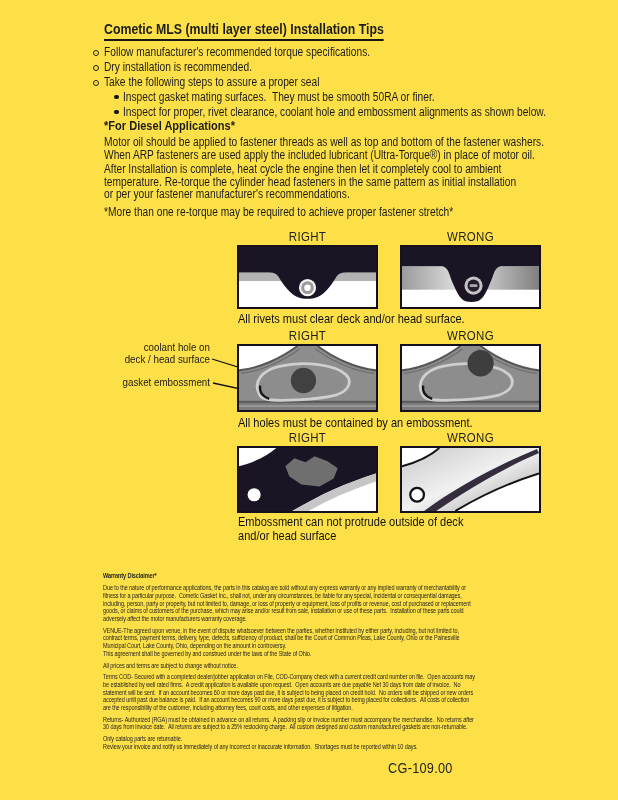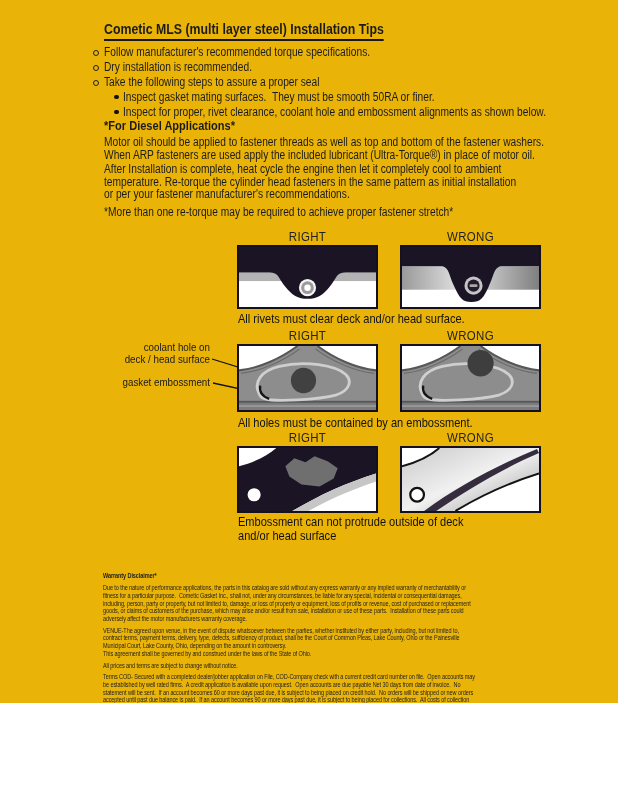--- a/index.html
+++ b/index.html
@@ -1,16 +1,16 @@
 <!DOCTYPE html>
 <html><head>
 <meta charset="utf-8">
 <style>
   html,body{margin:0;padding:0;background:#fff;}
-  #page{position:relative;width:618px;height:703px;background:#eab308;overflow:hidden;
+  #page{position:relative;width:618px;height:800px;background:#fde047;overflow:hidden;
         font-family:"Liberation Sans","DejaVu Sans",sans-serif;color:#1c1c1c;}
   .abs{position:absolute;}
   .pre{white-space:pre;}
   
   .cxL{transform:scaleX(.85);transform-origin:0 0;}
   .cxC{transform:scaleX(.85);transform-origin:50% 0;}
   .cxR{transform:scaleX(.85);transform-origin:100% 0;}
 
   #title{left:104px;top:21px;font-size:14.5px;font-weight:bold;line-height:16px;
          border-bottom:2px solid #161616;padding-bottom:2px;display:inline-block;}

